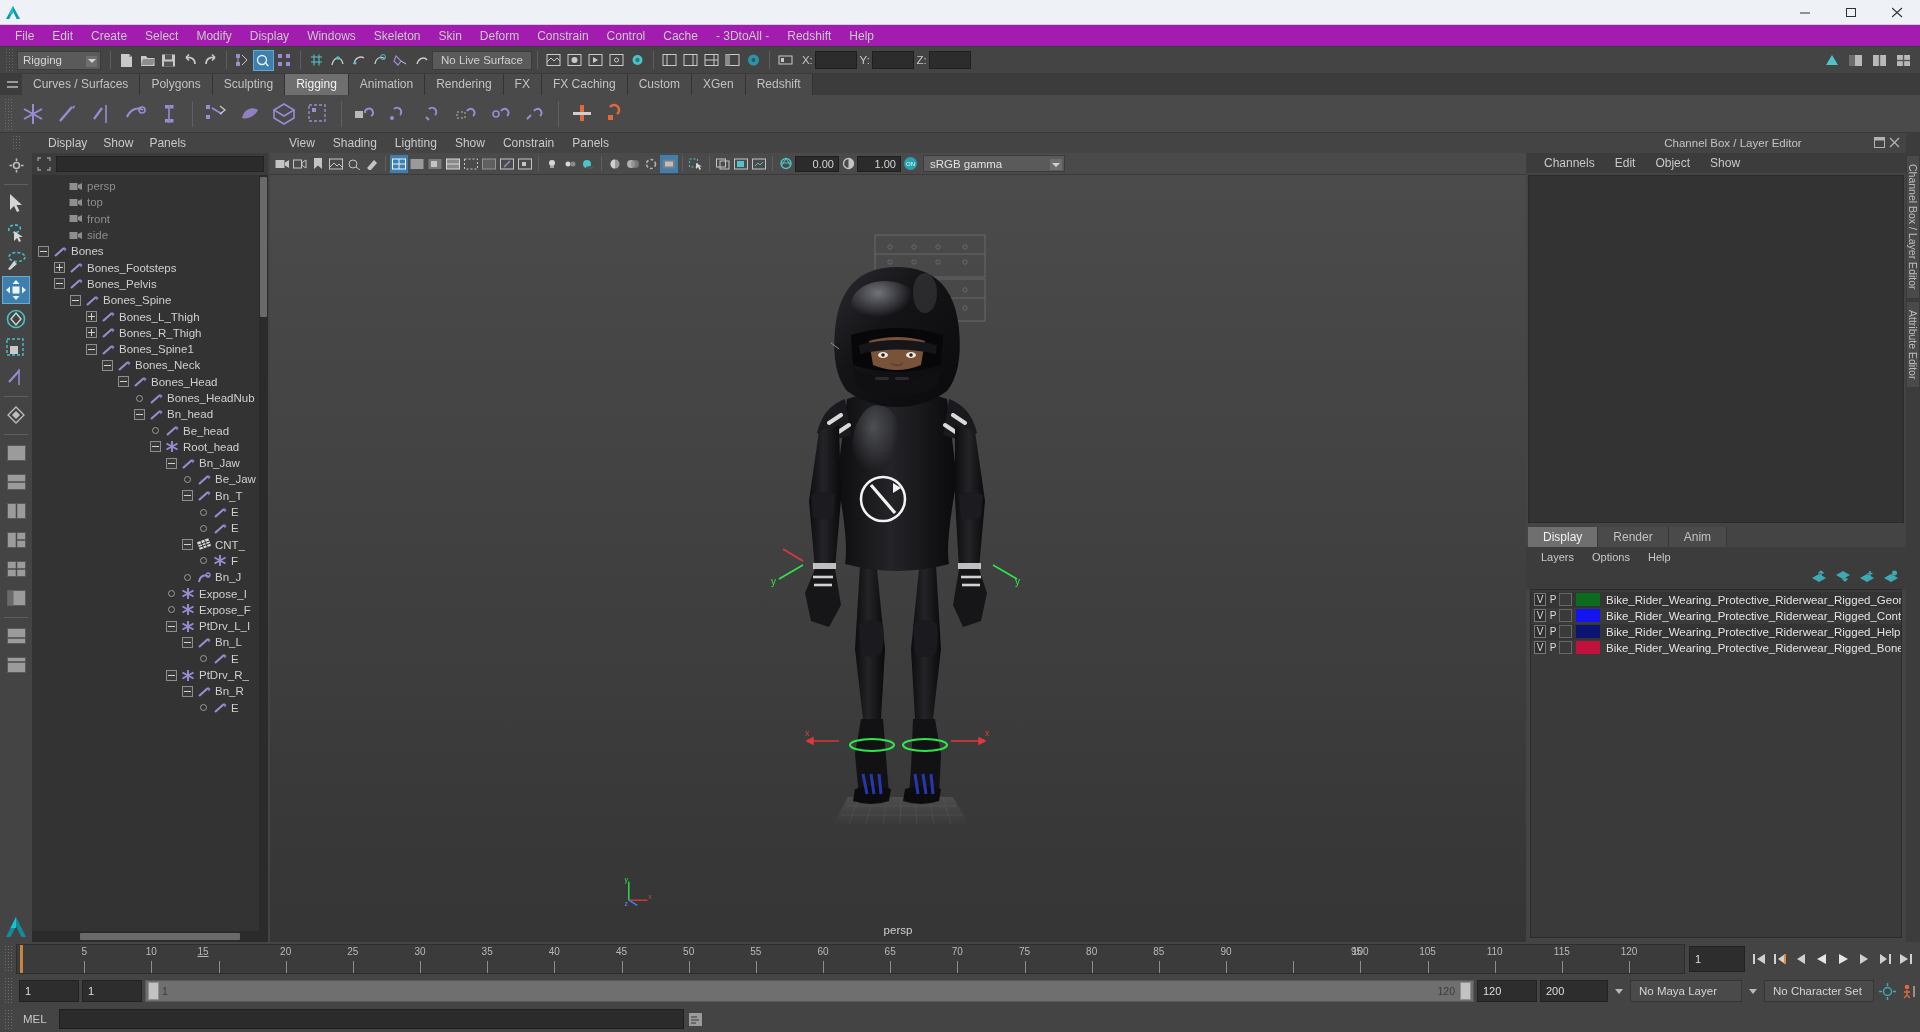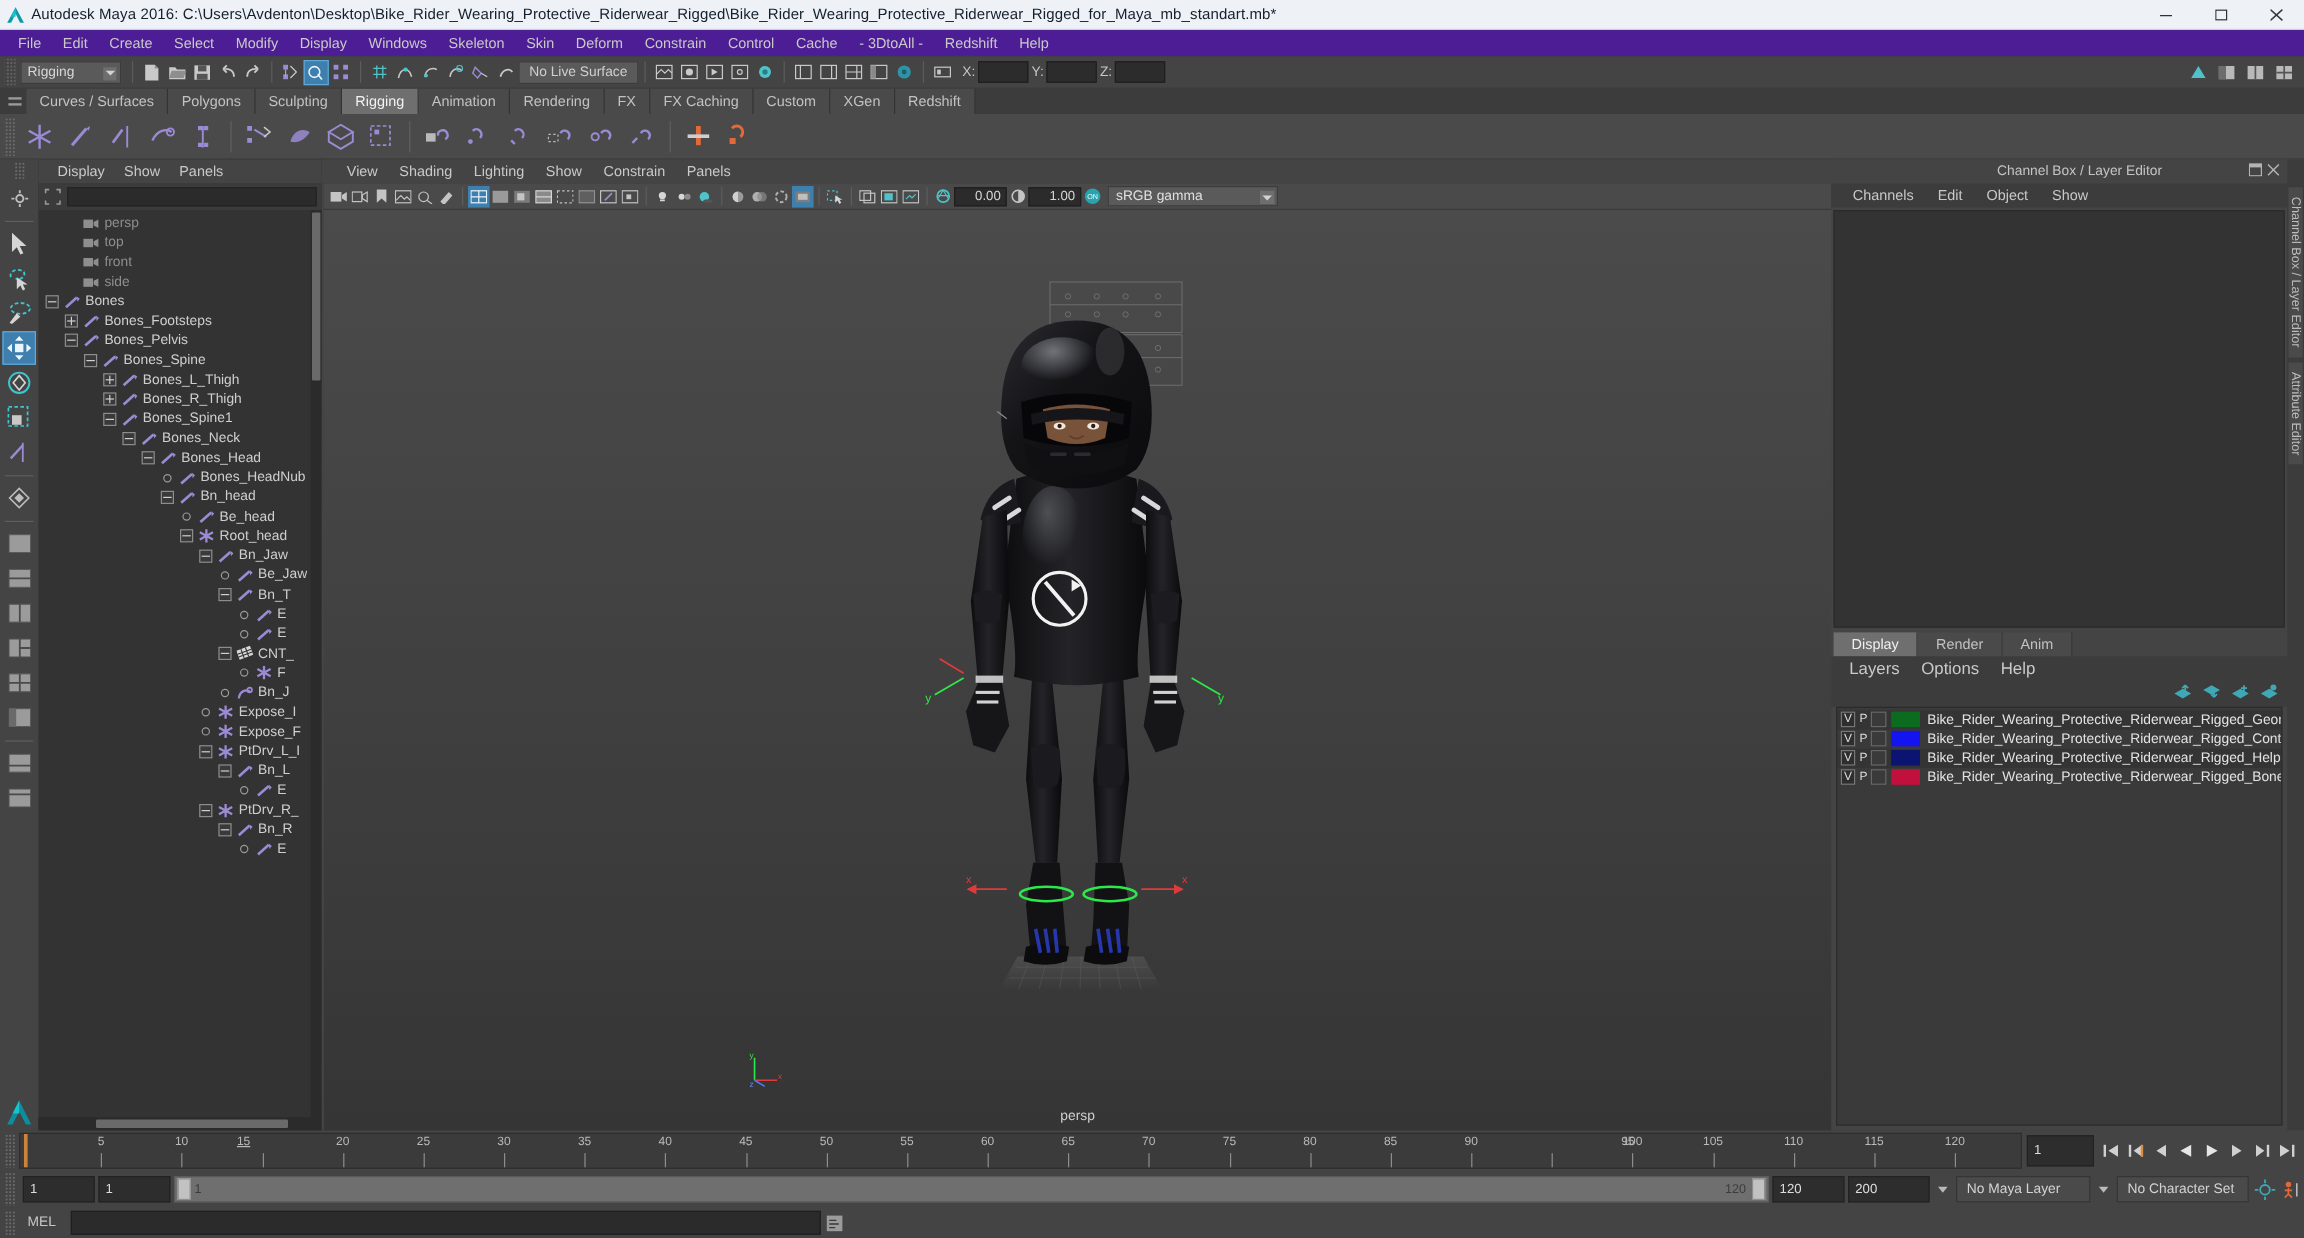--- a/index.html
+++ b/index.html
@@ -20,21 +20,21 @@
     border-bottom:1px solid #c9d0d8;
   }
   .titlebar .tb-icon{ width:26px; display:flex; align-items:center; justify-content:center; }
   .titlebar .tb-title{ font-size:12.5px; white-space:nowrap; letter-spacing:0.1px; }
   .titlebar .tb-spacer{ flex:1; }
   .winbtn{ width:46px; height:25px; display:flex; align-items:center; justify-content:center; color:#30383f; }
   .winbtn svg{ display:block; }
 
   
   .menubar{
-    height:22px; background:#4c1d95; display:flex; align-items:center;
+    height:22px; background:#a21caf; display:flex; align-items:center;
     flex:0 0 22px; padding-left:6px; border-bottom:1px solid #3b3b3b;
   }
   .menubar .mi{ padding:0 9px; height:22px; line-height:22px; font-size:12px; color:#c9c9c9; white-space:nowrap; }
 
   
   .statusline{
     height:26px; background:#444444; display:flex; align-items:center;
     flex:0 0 26px; padding-left:4px; gap:0;
   }
   .gripdots{
@@ -189,21 +189,21 @@
   }
   .cb-header .ttl{ flex:1; text-align:center; }
   .cb-hicons{ display:flex; gap:4px; align-items:center; }
   .cb-menubar{ height:20px; background:#3c3c3c; display:flex; align-items:center; padding-left:8px; flex:0 0 20px; }
   .cb-menubar .cmi{ font-size:12px; color:#c9c9c9; padding:0 10px; }
   .cb-body{ flex:1; background:#333; min-height:0; border:1px solid #2b2b2b; margin:2px; }
   .le-tabs{ height:22px; display:flex; align-items:flex-end; padding-left:2px; flex:0 0 22px; background:#444; }
   .letab{ height:20px; line-height:20px; padding:0 15px; font-size:12px; background:#4a4a4a; color:#c2c2c2; border-right:1px solid #383838;}
   .letab.sel{ background:#6f6f6f; color:#f0f0f0; }
   .le-menubar{ height:20px; background:#3c3c3c; display:flex; align-items:center; padding-left:6px; flex:0 0 20px; }
-  .le-menubar .lmi{ font-size:14px; color:#c9c9c9; padding:0 9px; }
+  .le-menubar .lmi{ font-size:11px; color:#c9c9c9; padding:0 9px; }
   .le-toolrow{ height:22px; background:#3c3c3c; display:flex; align-items:center; justify-content:flex-end; padding-right:8px; gap:8px; flex:0 0 22px;}
   .le-list{ flex:1; background:#3a3a3a; margin:0 4px 4px 4px; border:1px solid #2b2b2b; padding-top:2px; min-height:0; overflow:hidden;}
   .lrow{ height:16px; display:flex; align-items:center; padding-left:3px; gap:0; white-space:nowrap; }
   .lrow:nth-child(odd){ background:#343434; }
   .lcell{ width:12px; height:13px; font-size:10px; color:#dcdcdc; display:flex; align-items:center; justify-content:center; flex:0 0 12px;}
   .lcell.box{ border:1px solid #777; background:#2e2e2e; margin-right:1px; }
   .lcell.blank{ width:13px; flex:0 0 13px; border:1px solid #666; background:#3a3a3a; height:13px; margin-right:4px;}
   .lswatch{ width:24px; height:13px; flex:0 0 24px; margin-right:6px; }
   .lname{ font-size:11.5px; color:#e2e2e2; overflow:hidden; }
 
@@ -272,21 +272,20 @@
 
 <div class="app">
 
   <div class="titlebar">
     <div class="tb-icon">
       <svg width="16" height="15" viewBox="0 0 16 15">
         <path d="M8 1 L1 14 L4.3 14 L8 6.5 L11.7 14 L15 14 Z" fill="#0f9aa8"></path>
         <path d="M8 1 L4 9 L8 9 Z" fill="#16c0cf"></path>
       </svg>
     </div>
-    <div class="tb-title">Autodesk Maya 2016: C:\Users\Avdenton\Desktop\Bike_Rider_Wearing_Protective_Riderwear_Rigged\Bike_Rider_Wearing_Protective_Riderwear_Rigged_for_Maya_mb_standart.mb*</div>
     <div class="tb-spacer"></div>
     <div class="winbtn">
       <svg width="11" height="11">
           <line x1="0" y1="6" x2="10" y2="6" stroke="#2b333a" stroke-width="1"></line>
         </svg>
     </div>
     <div class="winbtn">
       <svg width="11" height="11">
           <rect x="0.5" y="1.5" width="9" height="8" fill="none" stroke="#2b333a" stroke-width="1"></rect>
         </svg>

